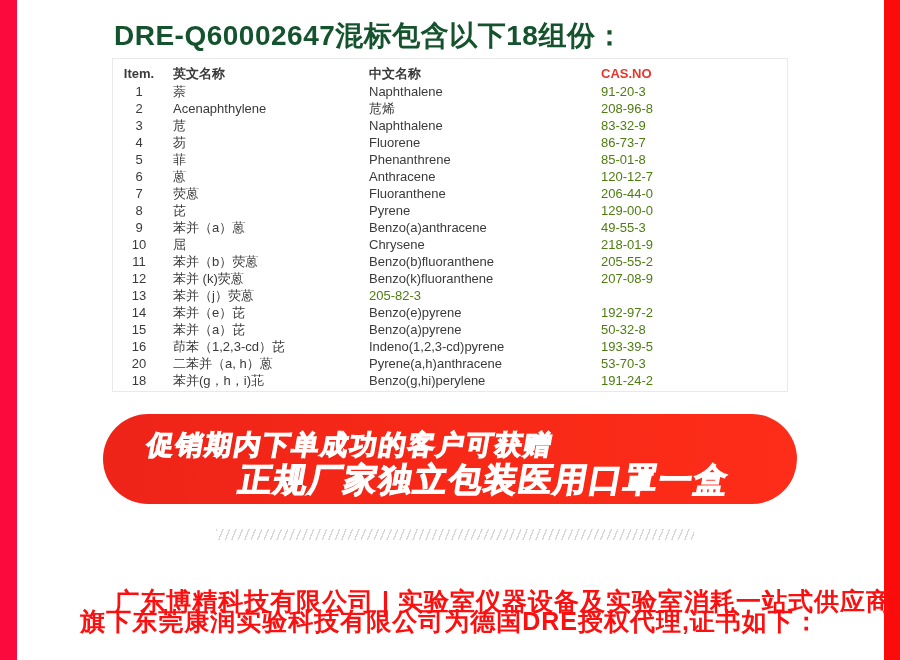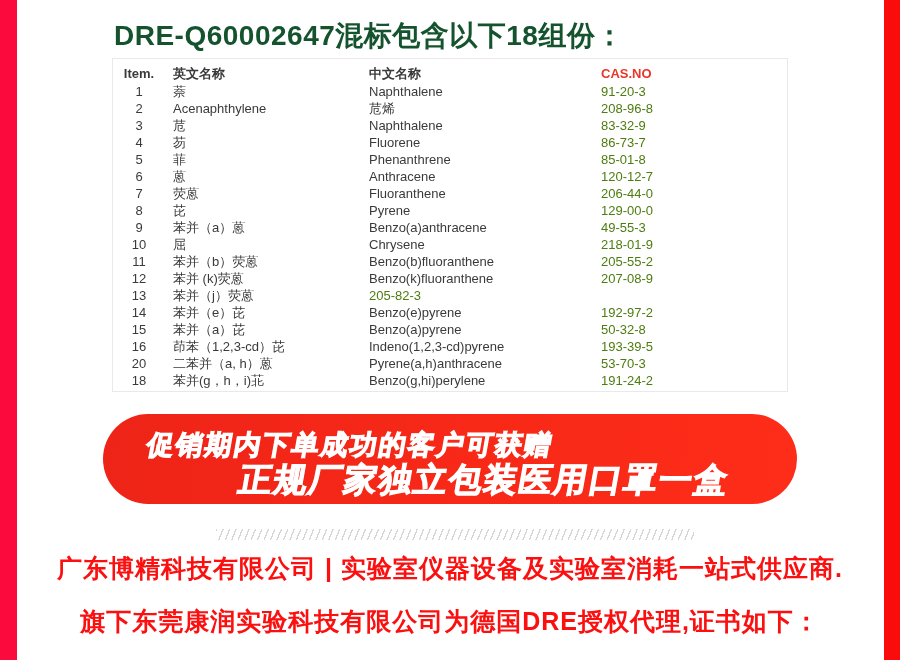--- a/index.html
+++ b/index.html
@@ -67,21 +67,21 @@
       transparent 1.3px, transparent 6px);
   }
 
   .footer-line {
     position:absolute; left:0; width:900px;
     text-align:center;
     font-size:25px; font-weight:700; color:#fb0f0f;
     letter-spacing:1px;
     white-space:nowrap;
   }
-  .footer-line.f1 { top:552px; }
+  .footer-line.f1 { top:585px;text-align:right; }
   .footer-line.f2 { top:605px; }
 </style>
 </head>
 <body>
 
 <div class="edge-strip left"></div>
 <div class="edge-strip right"></div>
 
 <div class="page-title">DRE-Q60002647混标包含以下18组份：</div>
 

